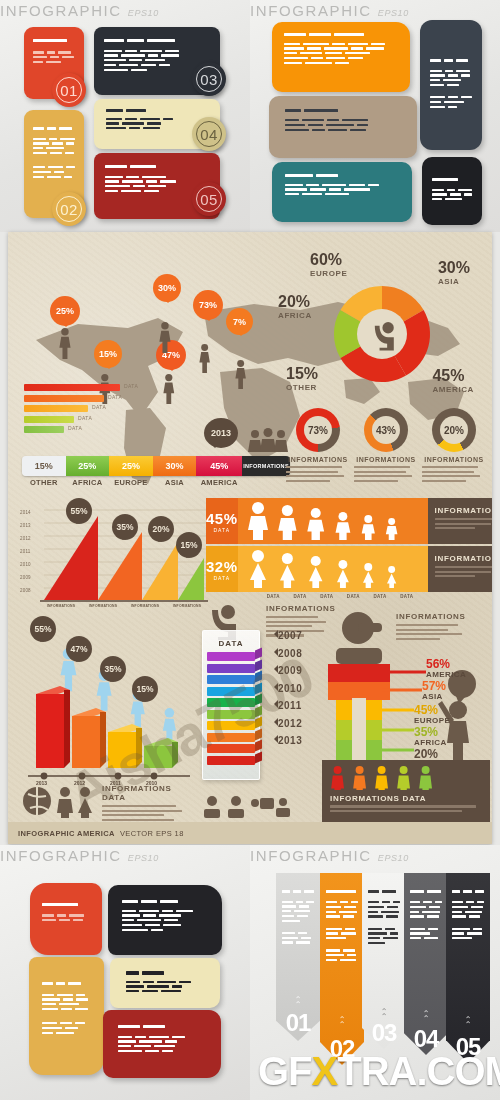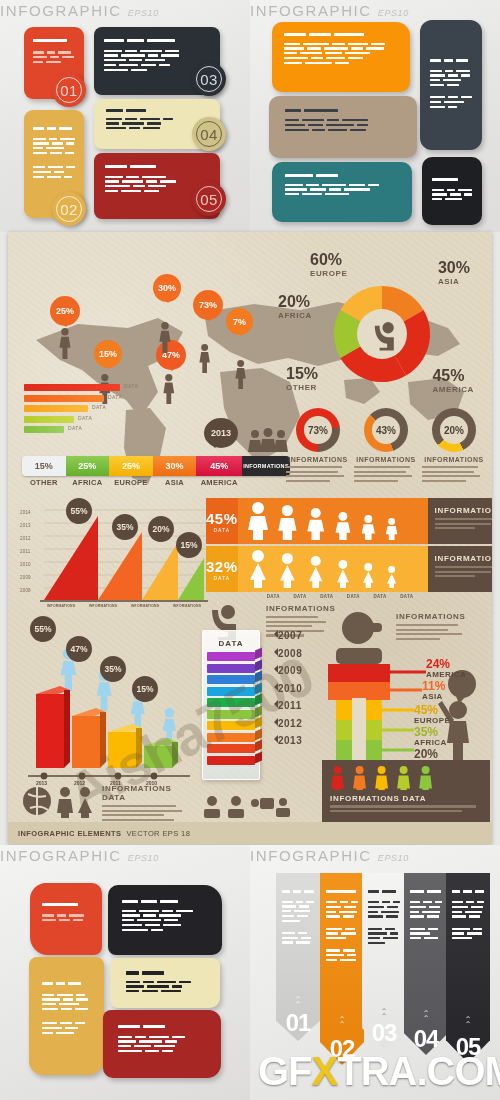--- a/index.html
+++ b/index.html
@@ -1024,25 +1024,25 @@
       </g>
     </svg>
     <div class="infoblock" style="position:absolute;left:74px;top:2px;width:72px;">
       <h5>INFORMATIONS</h5>
       <span class="tl" style="width:62px"></span>
         <span class="tl" style="width:52px"></span>
       <span class="tl" style="width:66px"></span>
         <span class="tl" style="width:44px"></span>
     </div>
     <div class="bstat" style="left:104px;top:48px;">
-      <span class="n" style="color:#d9241c">24%</span>
+      <span class="n" style="color:#d9241c">56%</span>
       <span class="l">AMERICA</span>
       </div>
     <div class="bstat" style="left:100px;top:70px;">
-      <span class="n" style="color:#f26522">11%</span>
+      <span class="n" style="color:#f26522">57%</span>
       <span class="l">ASIA</span>
       </div>
     <div class="bstat" style="left:92px;top:94px;">
       <span class="n" style="color:#e2a600">45%</span>
       <span class="l">EUROPE</span>
       </div>
     <div class="bstat" style="left:92px;top:116px;">
       <span class="n" style="color:#9fb524">35%</span>
       <span class="l">AFRICA</span>
       </div>
@@ -1119,21 +1119,21 @@
           <rect x="10" y="0" width="14" height="11" rx="2"></rect>
         </g>
       <g transform="translate(74,4)">
           <circle cx="5" cy="4" r="4"></circle>
           <rect x="-2" y="10" width="14" height="9" rx="2"></rect>
         </g>
     </g>
   </svg>
 
   <div class="footstrip">
-    <span style="font-weight:bold;">INFOGRAPHIC ELEMENTS</span>
+    <span style="font-weight:bold;">INFOGRAPHIC AMERICA</span>
     <span style="margin-left:5px;font-weight:normal;">VECTOR EPS 18</span>
   </div>
 
   <div class="wm" id="wm-aisha">Aisha7500</div>
 </div>
 
 <div class="panel" id="p5">
   <div class="ptitle">
     <span>INFOGRAPHIC</span><i>EPS10</i>
   </div>

